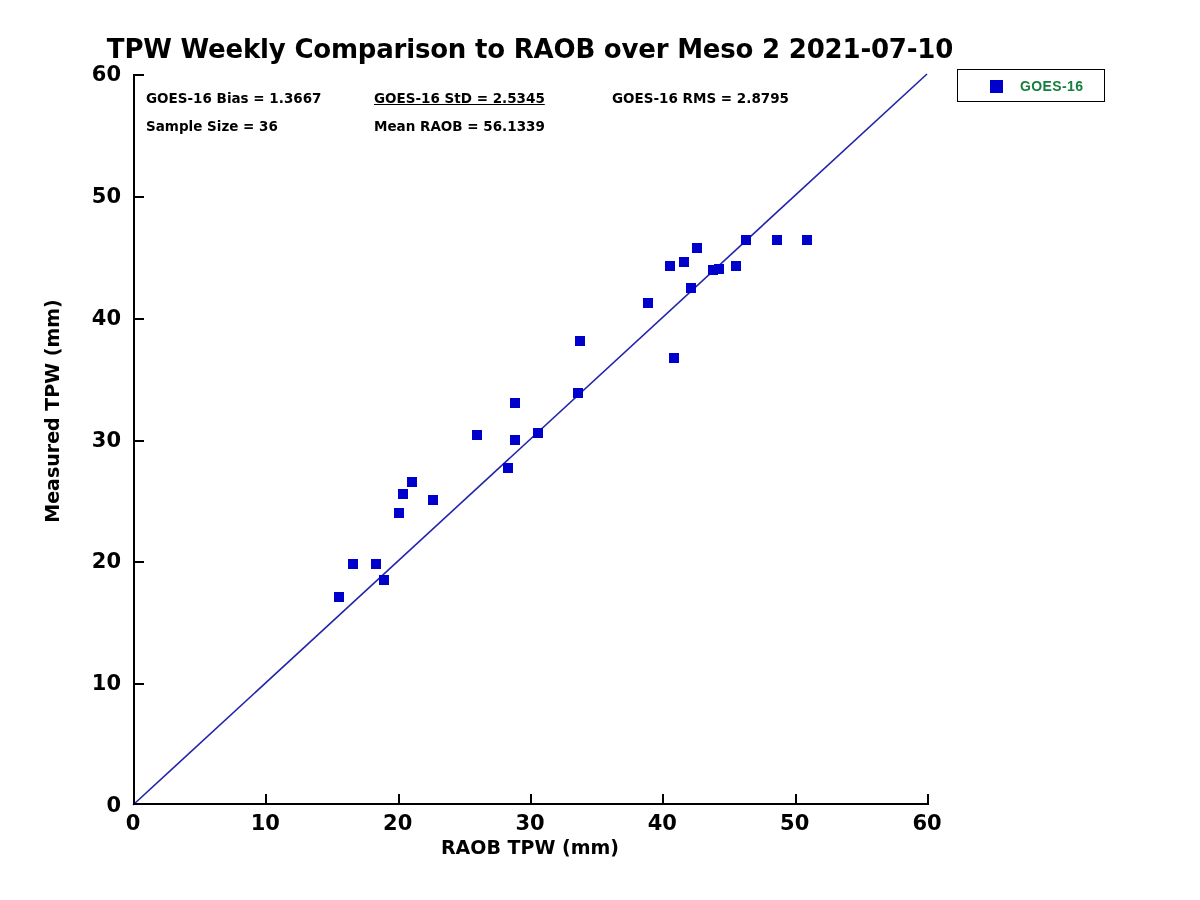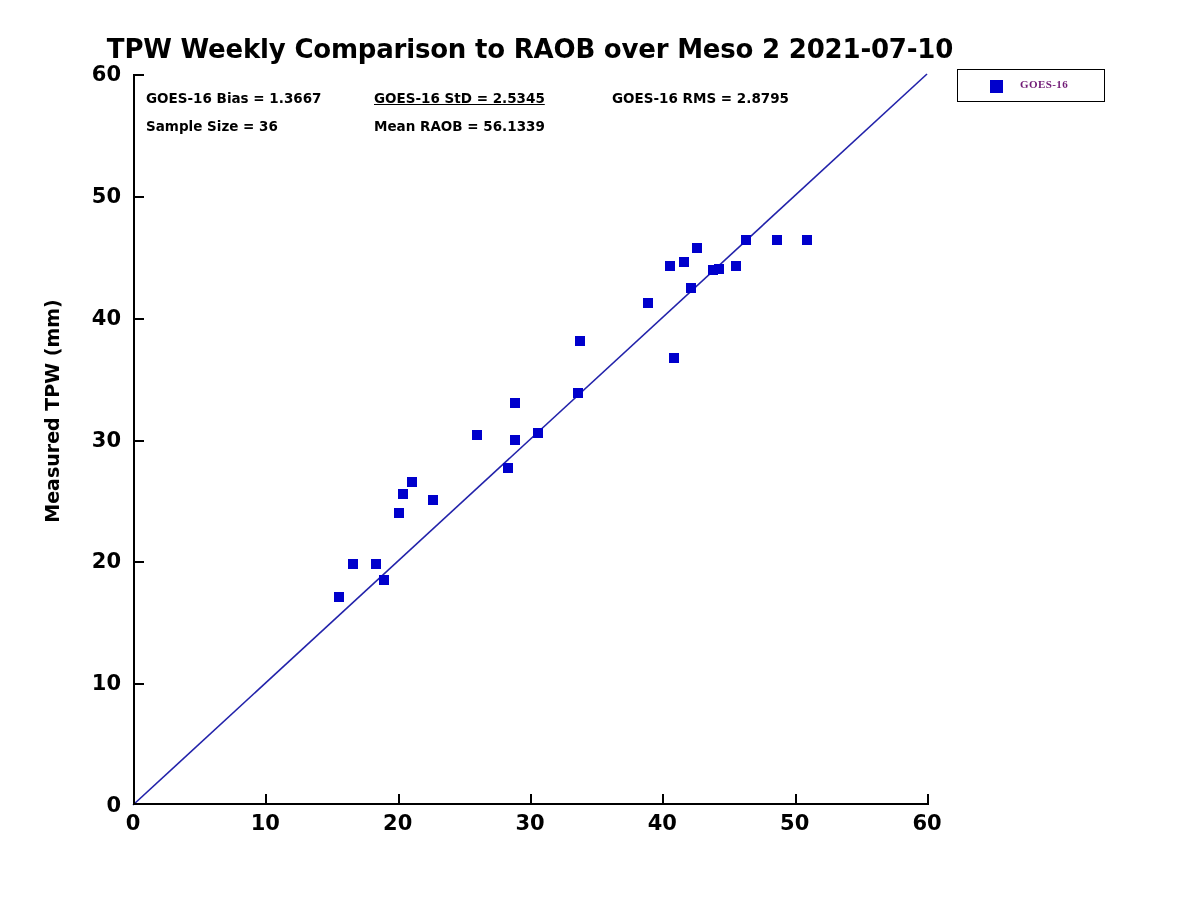--- a/index.html
+++ b/index.html
@@ -126,25 +126,25 @@
     left: 32px;
     top: 10px;
     width: 13px;
     height: 13px;
     background: #0000cc;
   }
   .legend-text {
     position: absolute;
     left: 62px;
     top: 8px;
-    font-size: 11px;
-    font-weight: bold;
-    color: #701a75;
+    font-size: 14px;
+    font-weight: bold;
+    color: #15803d;
     letter-spacing: 0.4px;
-    font-family: Liberation Serif, serif;
+    font-family: Liberation Sans, sans-serif;
   }
   .marker {
     position: absolute;
     width: 10px;
     height: 10px;
     background: #0000cc;
     margin-left: -5px;
     margin-top: -5px;
   }
   #refline {
@@ -230,20 +230,21 @@
       <div class="marker" title="GOES-16: (42.2, 42.4)" style="left: 691.447px; top: 280.427px; background: rgb(0, 0, 204);"></div>
       <div class="marker" title="GOES-16: (42.6, 45.7)" style="left: 696.74px; top: 240.222px; background: rgb(0, 0, 204);"></div>
       <div class="marker" title="GOES-16: (43.8, 43.9)" style="left: 712.62px; top: 262.152px; background: rgb(0, 0, 204);"></div>
       <div class="marker" title="GOES-16: (45.6, 44.2)" style="left: 736.44px; top: 258.497px; background: rgb(0, 0, 204);"></div>
       <div class="marker" title="GOES-16: (46.3, 46.4)" style="left: 745.703px; top: 231.693px; background: rgb(0, 0, 204);"></div>
       <div class="marker" title="GOES-16: (48.7, 46.4)" style="left: 777.463px; top: 231.693px; background: rgb(0, 0, 204);"></div>
       <div class="marker" title="GOES-16: (50.9, 46.4)" style="left: 806.577px; top: 231.693px; background: rgb(0, 0, 204);"></div>
       <div class="marker" title="GOES-16: (44.3, 44)" style="left: 719.237px; top: 260.933px; background: rgb(0, 0, 204);"></div>
     </div>
 
+  <div class="axis-label-x">RAOB TPW (mm)</div>
 
   <div class="axis-label-y">Measured TPW (mm)</div>
 
   <div class="legend-box">
     <div class="legend-swatch" style="background: rgb(0, 0, 204);"></div>
     <div class="legend-text">GOES-16</div>
   </div>
 
 </div>
 

